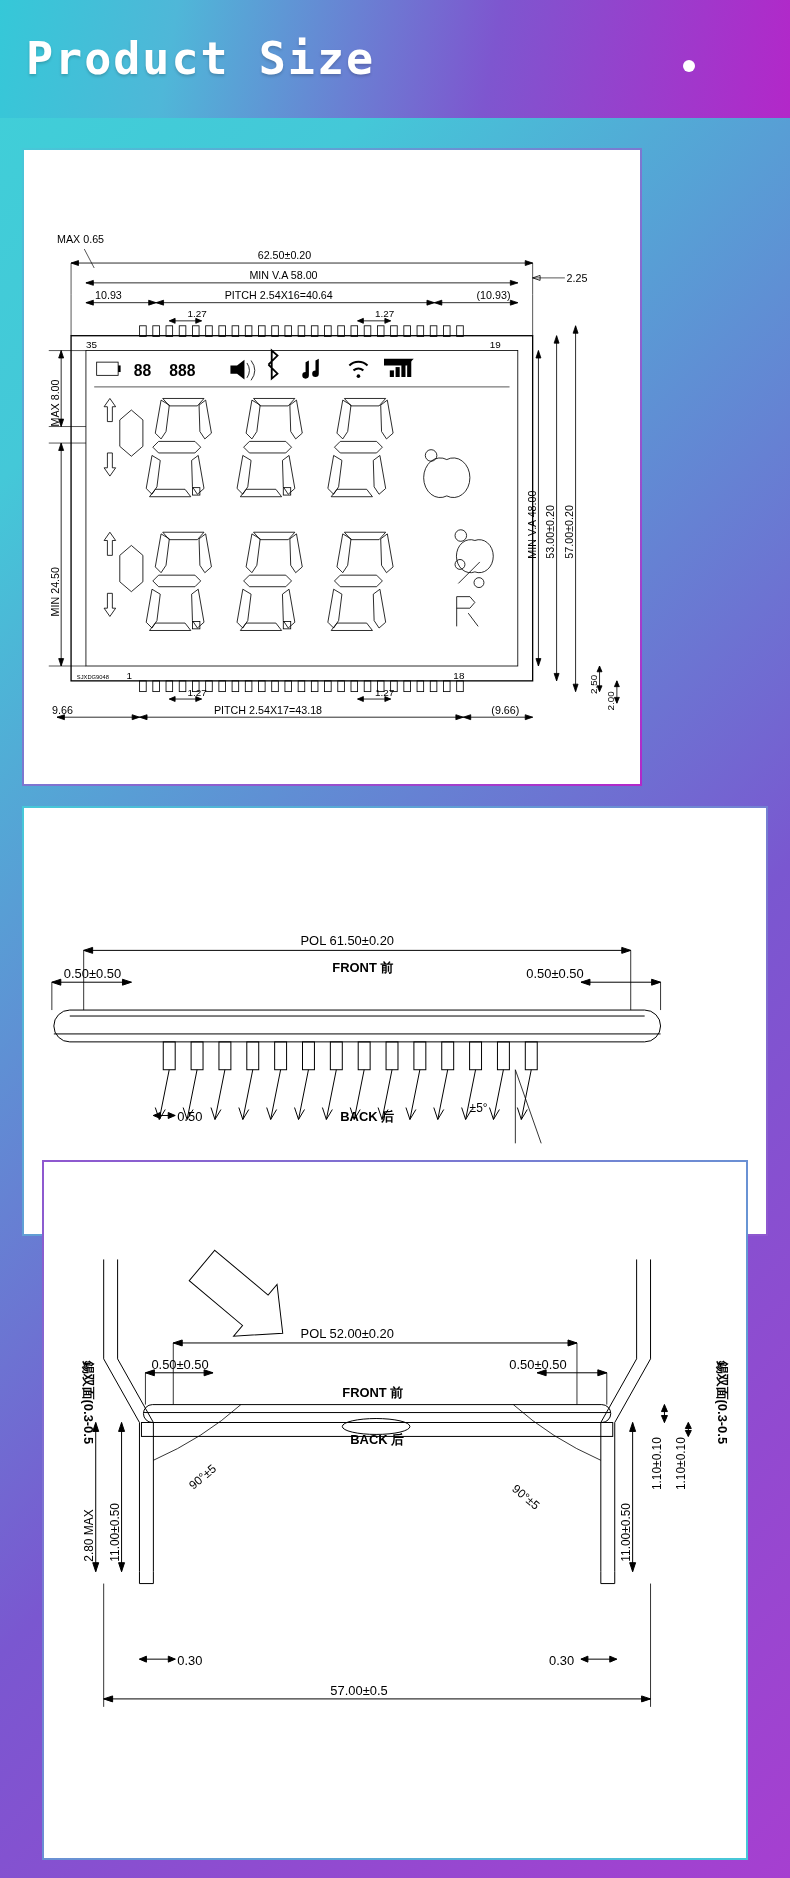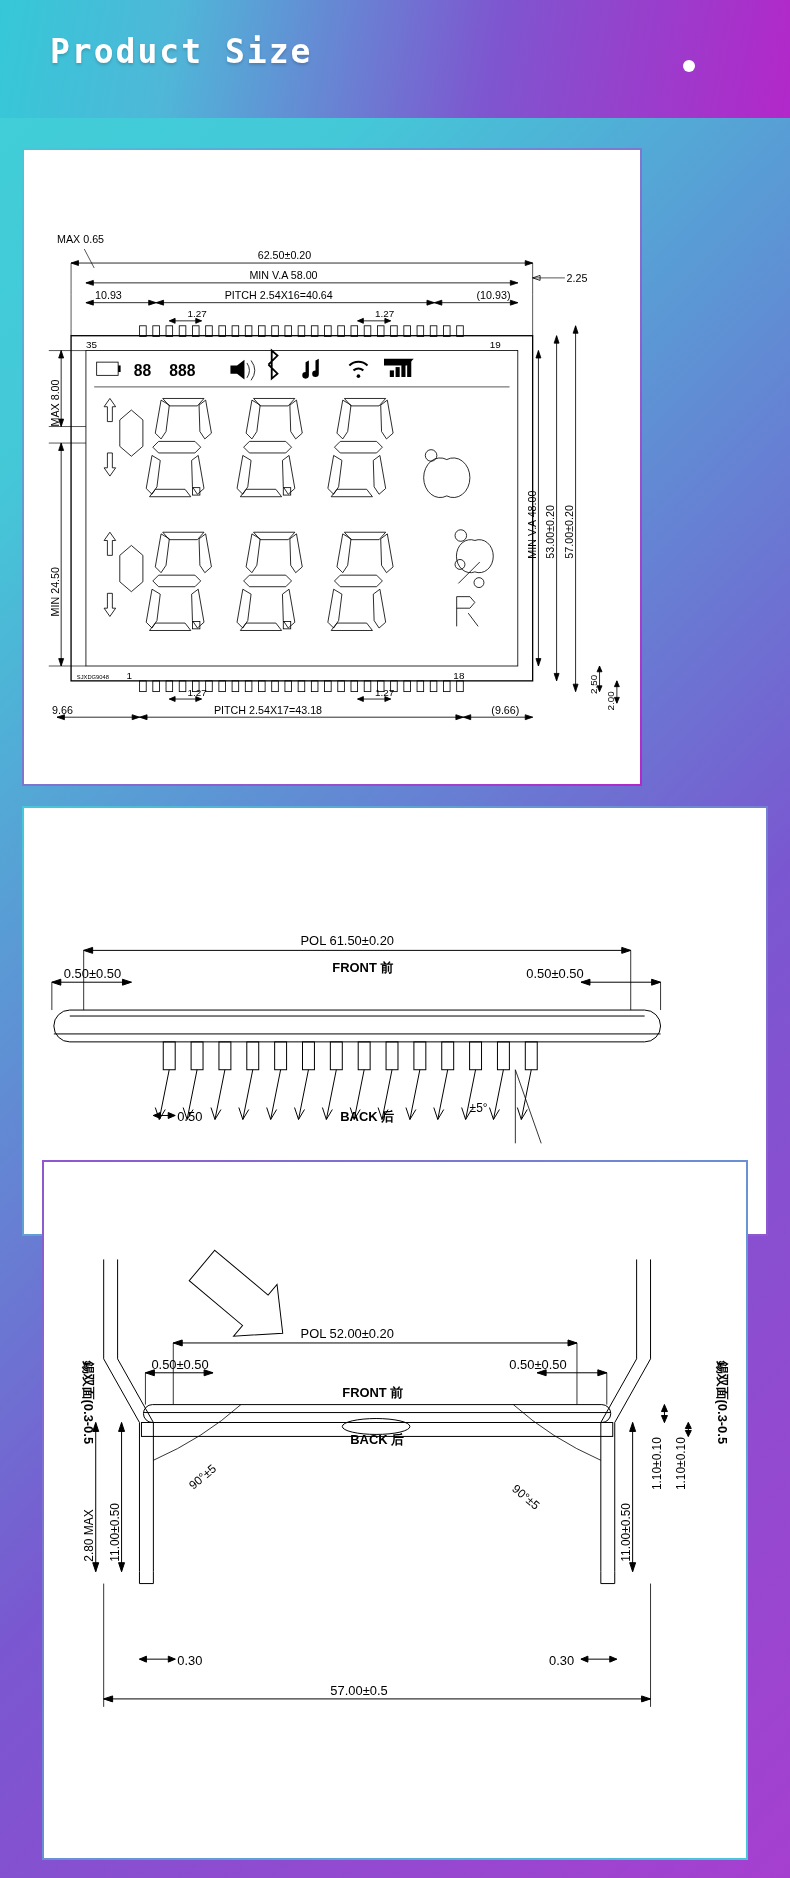--- a/index.html
+++ b/index.html
@@ -13,23 +13,23 @@
     position:relative;
     width:790px;height:1878px;
     background:linear-gradient(135deg,#3fd0d8 0%, #44c8d8 18%, #7a57d0 62%, #a63fd0 100%);
   }
   
   .header{
     position:absolute;left:0;top:0;width:790px;height:118px;
     background:linear-gradient(100deg,#35c8d8 0%, #4fb7d8 22%, #7e56cf 62%, #b327c9 100%);
   }
   .header-title{
-    position:absolute;left:50px;top:32px;
+    position:absolute;left:26px;top:32px;
     font-family:"DejaVu Sans Mono", monospace;
-    font-size:33px;font-weight:bold;color:#ffffff;
+    font-size:45px;font-weight:bold;color:#ffffff;
     letter-spacing:2px;
     text-shadow:0 2px 3px rgba(0,0,0,0.18);
   }
   .header-dot{
     position:absolute;left:683px;top:60px;
     width:12px;height:12px;border-radius:50%;background:#ffffff;
   }
   
   .card{
     position:absolute;background:#ffffff;box-sizing:border-box;

